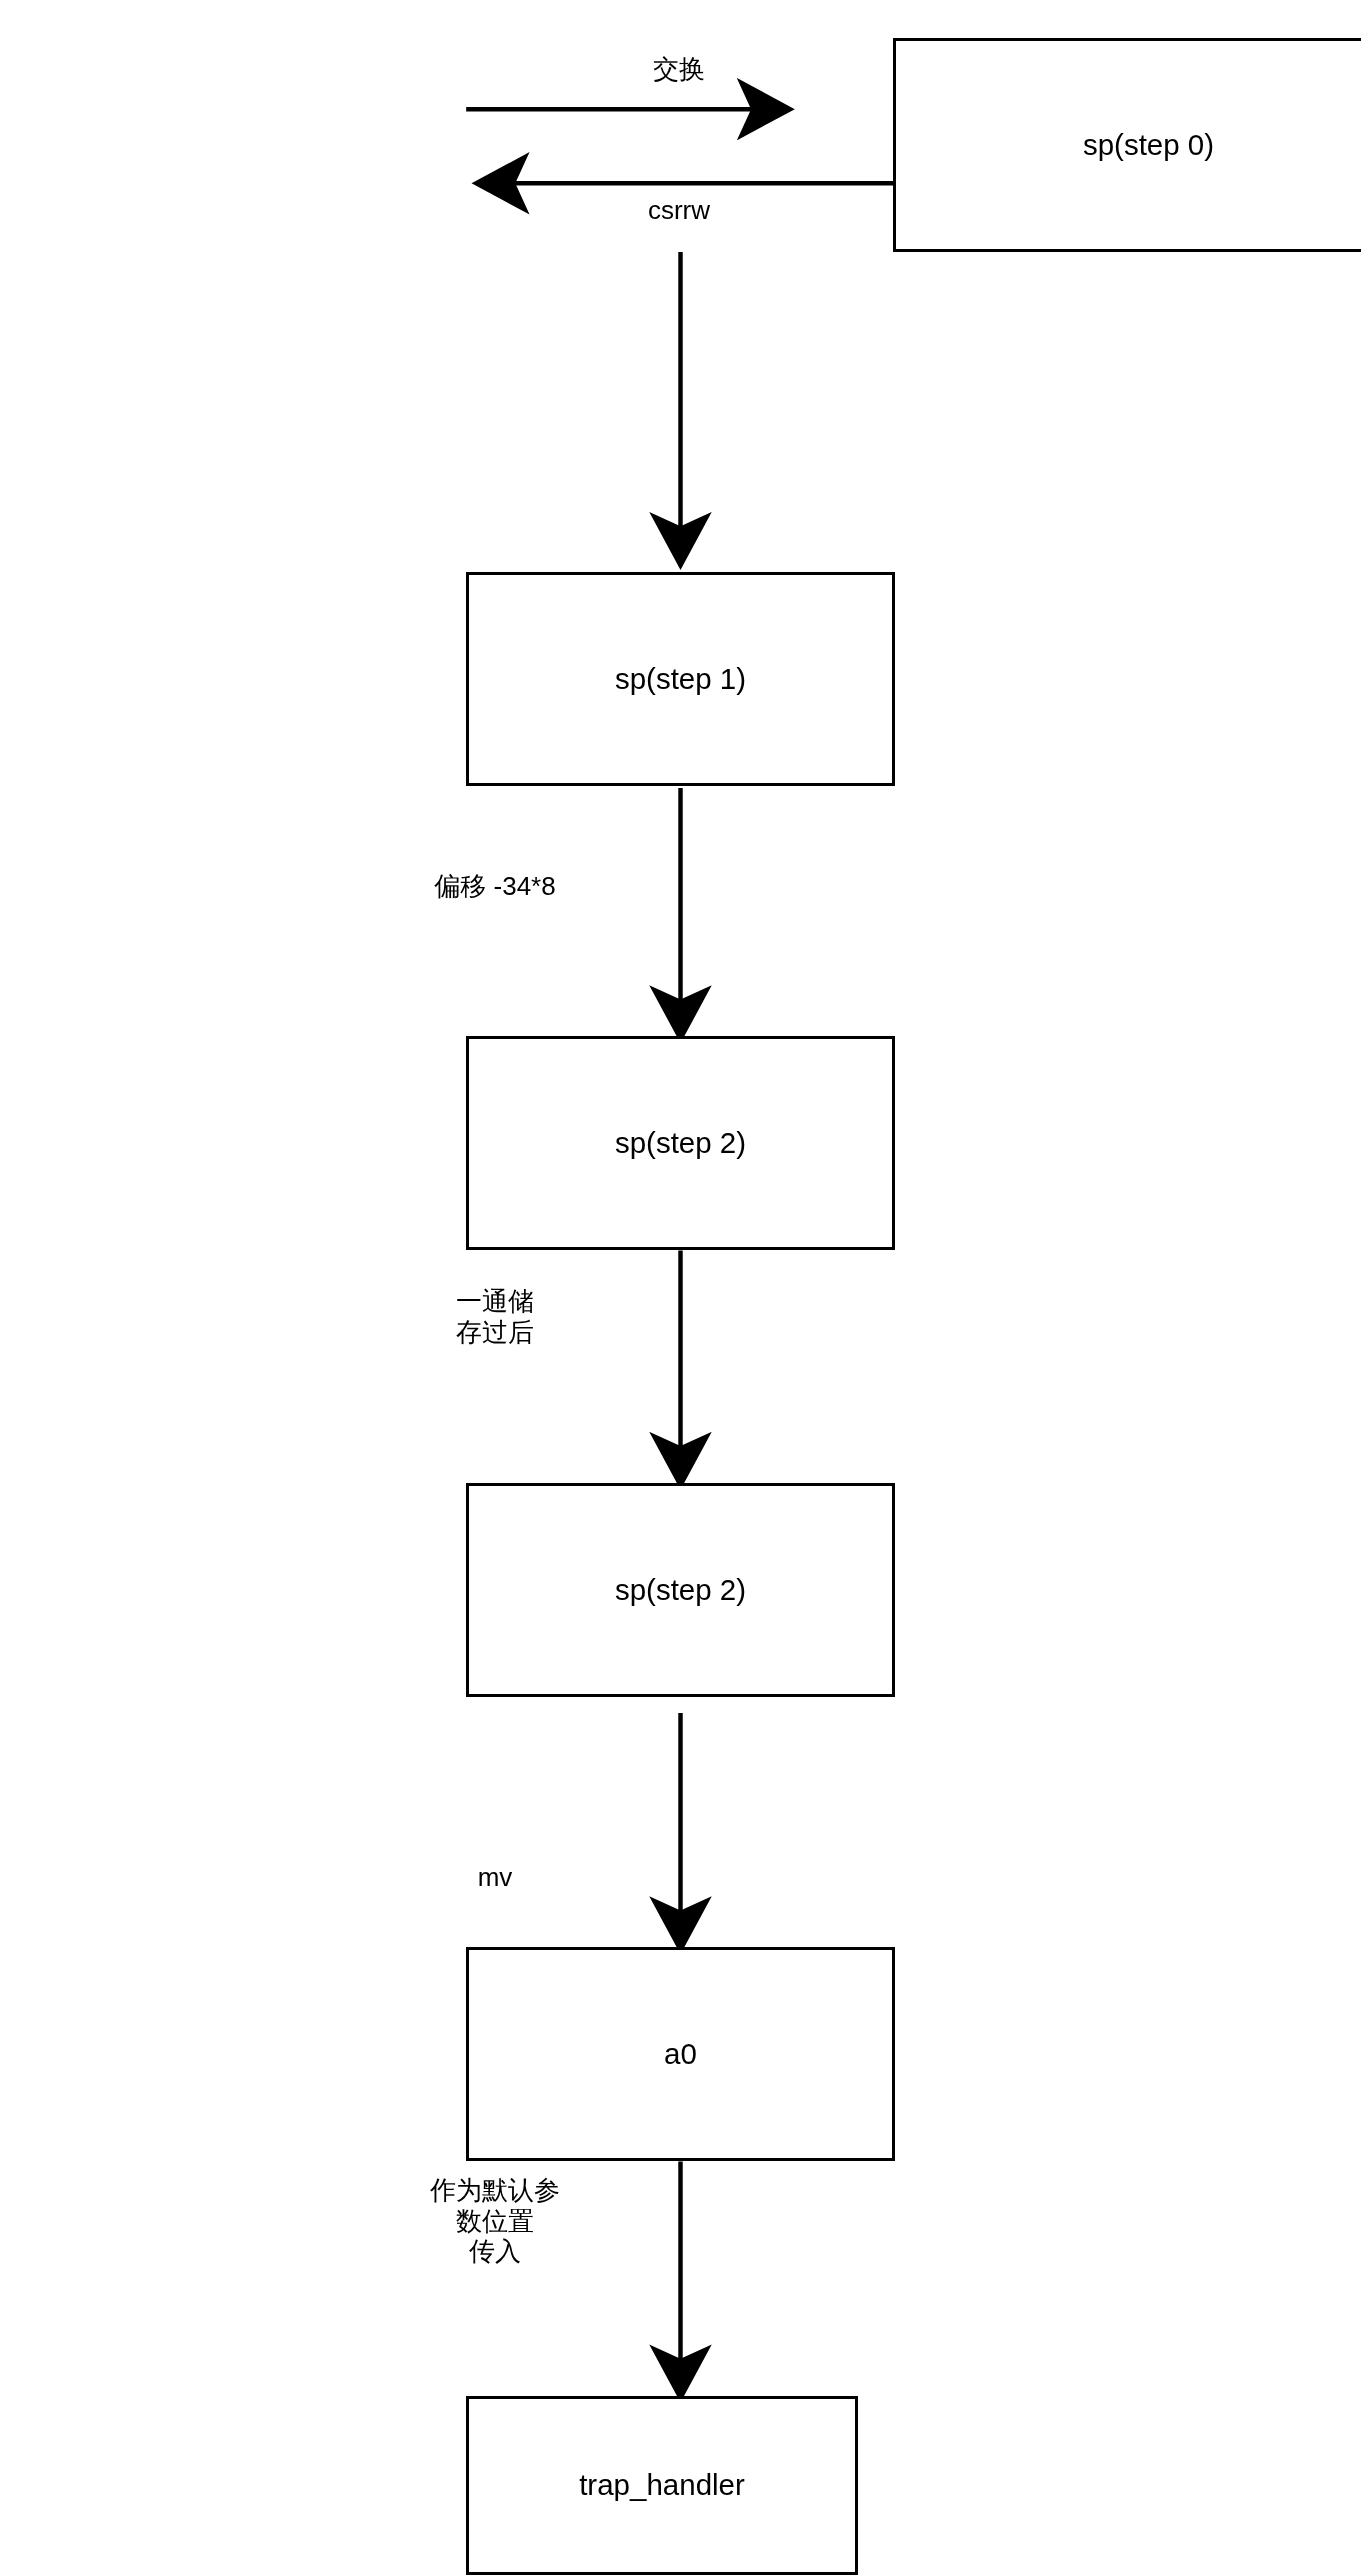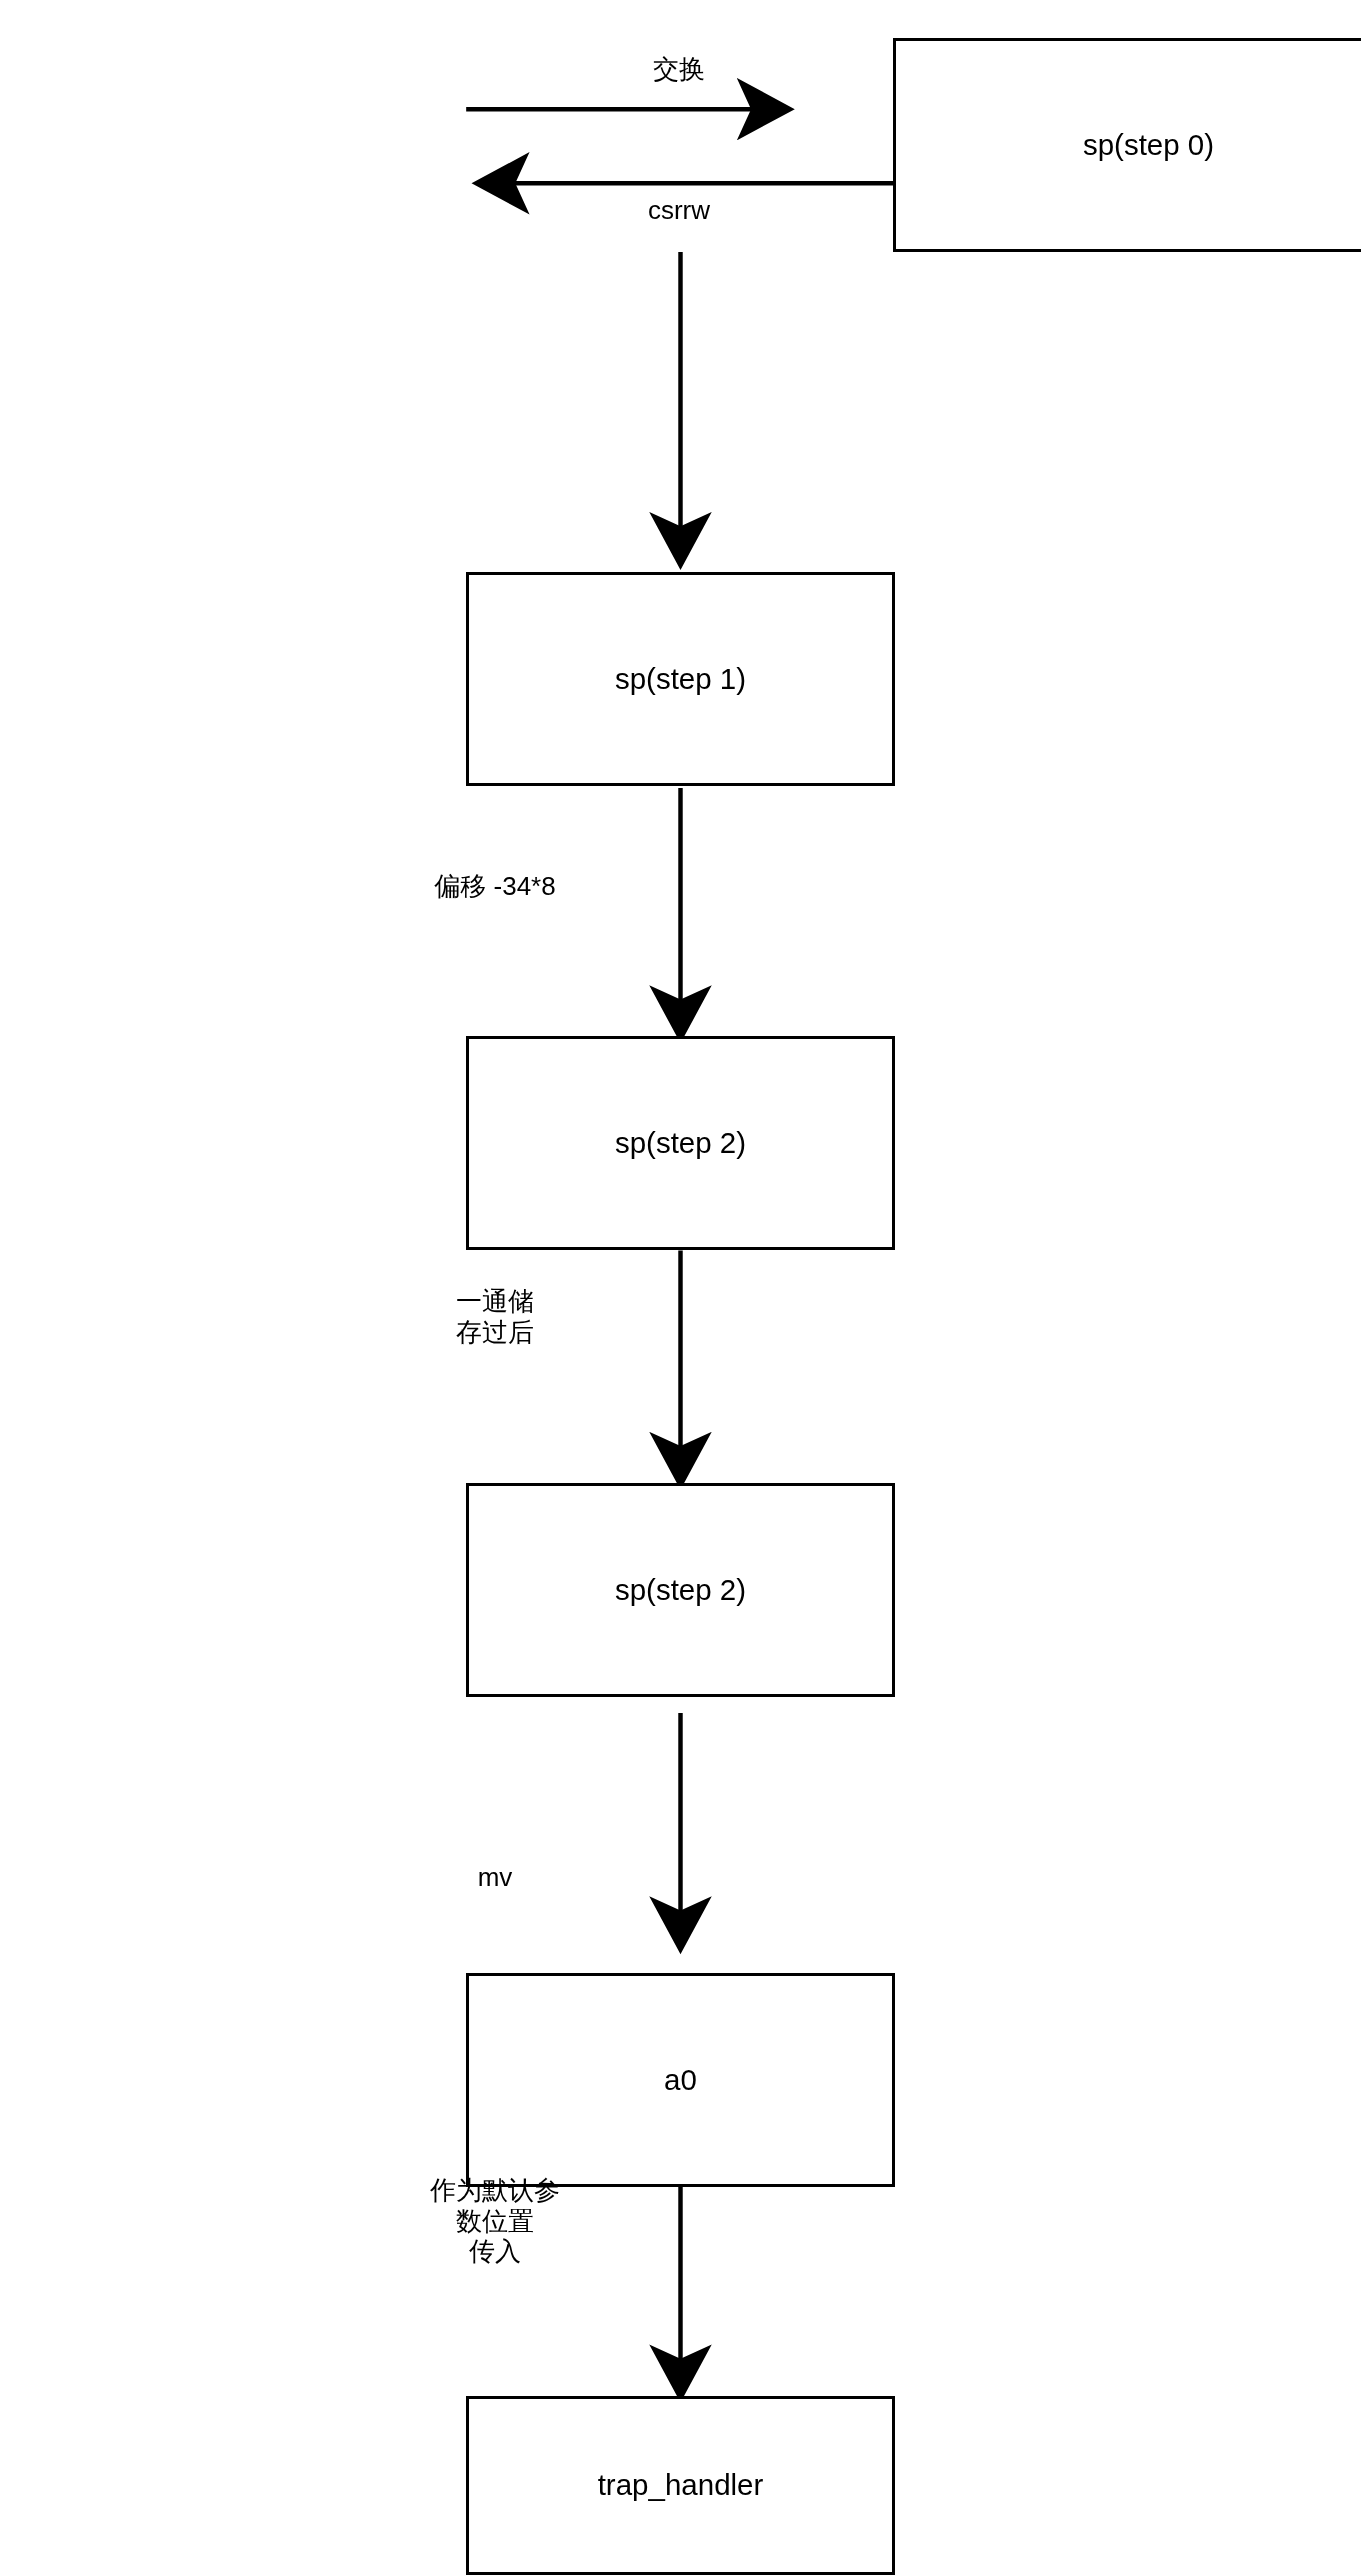--- a/index.html
+++ b/index.html
@@ -94,25 +94,25 @@
   </div>
 
   <div class="node-box" style="left:466px; top:1036px; width:429px; height:214px;">
     <span class="node-label">sp(step 2)</span>
   </div>
 
   <div class="node-box" style="left:466px; top:1483px; width:429px; height:214px;">
     <span class="node-label">sp(step 2)</span>
   </div>
 
-  <div class="node-box" style="left:466px; top:1947px; width:429px; height:214px;margin-top:26px;">
+  <div class="node-box" style="left:466px; top:1947px; width:429px; height:214px;">
     <span class="node-label">a0</span>
   </div>
 
-  <div class="node-box" style="left:466px; top:2396px; width:429px; height:179px;">
+  <div class="node-box" style="left:466px; top:2396px; width:392px; height:179px;">
     <span class="node-label">trap_handler</span>
   </div>
 
   <div class="edge-label lbl-center" style="left:572px; top:54px; width:214px;">交换</div>
 
   <div class="edge-label lbl-center" style="left:572px; top:195px; width:214px;">csrrw</div>
 
   <div class="edge-label lbl-right" style="left:330px; top:871px; width:330px;">偏移 -34*8</div>
 
   <div class="edge-label lbl-right" style="left:330px; top:1286px; width:330px;">一通储

